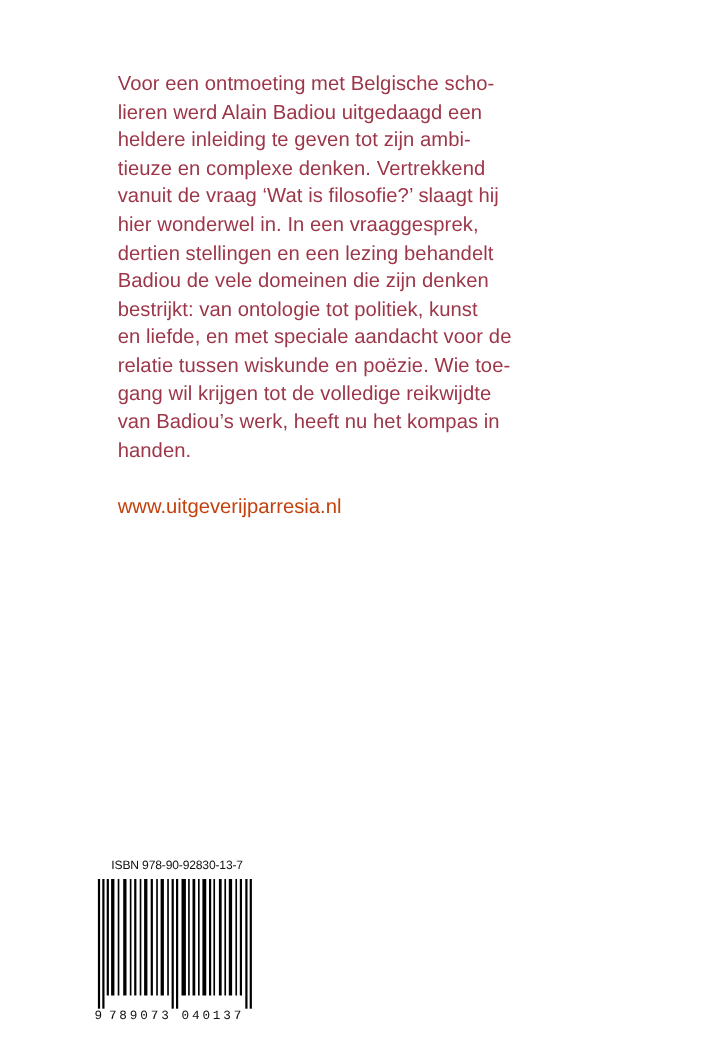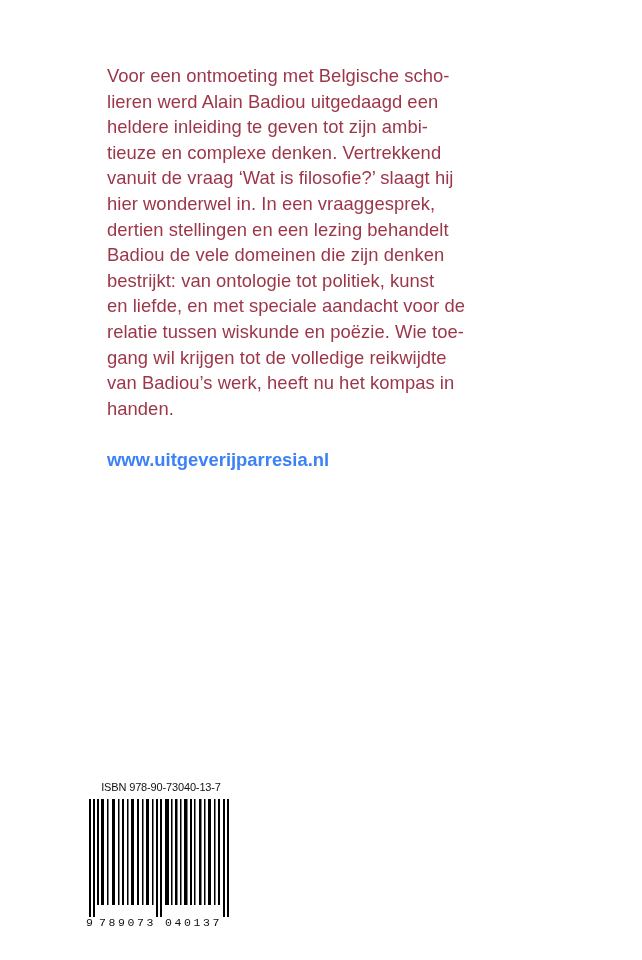--- a/index.html
+++ b/index.html
@@ -36,25 +36,25 @@
     color: #9c3649;
     font-size: 18.4px;
     line-height: 25.6px;
     letter-spacing: 0.05px;
     white-space: pre-line;
     margin: 0;
     font-weight: 400;
   }
 
   #blurb .url {
-    color: #3b82f6;
+    color: #c2410c;
     font-size: 18.4px;
     line-height: 25.6px;
     margin: 25.6px 0 0 0;
-    font-weight: 700;
+    font-weight: 400;
   }
 
   
   #barcode-block {
     position: absolute;
     left: 86px;
     top: 781px;
     width: 150px;
   }
 
@@ -103,21 +103,21 @@
 bestrijkt: van ontologie tot politiek, kunst
 en liefde, en met speciale aandacht voor de
 relatie tussen wiskunde en poëzie. Wie toe-
 gang wil krijgen tot de volledige reikwijdte
 van Badiou’s werk, heeft nu het kompas in
 handen.</p>
     <p class="url">www.uitgeverijparresia.nl</p>
   </div>
 
   <div id="barcode-block">
-    <div id="isbn-text">ISBN 978-90-73040-13-7</div>
+    <div id="isbn-text">ISBN 978-90-92830-13-7</div>
 
     <div id="barcode-graphic">
       <svg viewBox="0 0 148 129" xmlns="http://www.w3.org/2000/svg" aria-hidden="true">
         <rect x="0" y="0" width="148" height="129" fill="#ffffff"></rect>
 
         <g fill="#000000">
 
           <rect x="3" y="0" width="2" height="118"></rect>
           <rect x="7" y="0" width="2" height="118"></rect>
 

